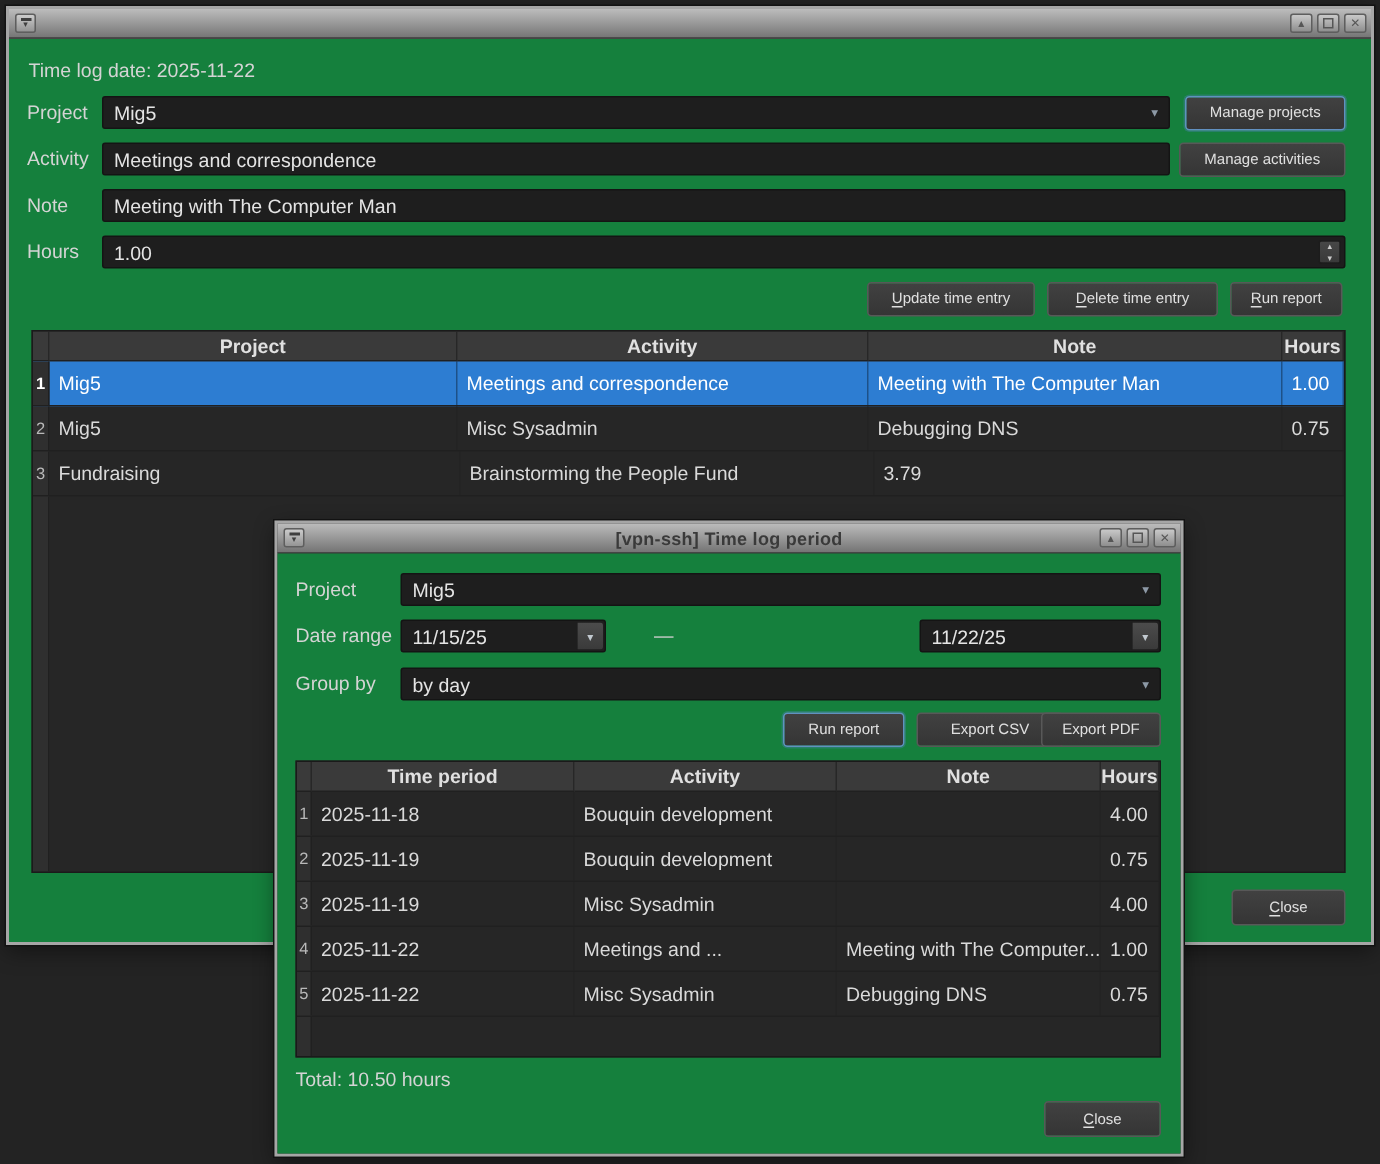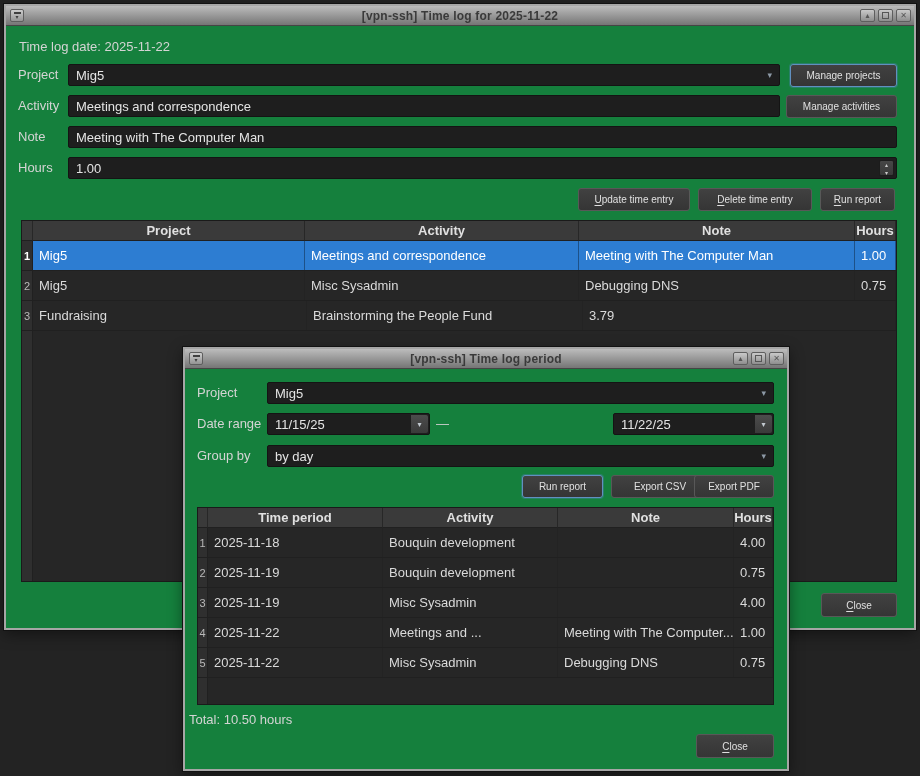--- a/index.html
+++ b/index.html
@@ -103,21 +103,20 @@
 </style>
 </head>
 <body>
 
 <div class="window" style="left:4px;top:4px;width:912px;height:626px">
   <div class="titlebar">
     <div class="tb-menu">
       <span class="bar"></span>
       <span class="tri">▾</span>
     </div>
-    <span class="titlebar-title">[vpn-ssh] Time log for 2025-11-22</span>
     <div class="tb-buttons">
       <div class="tb-btn"><span>▴</span></div>
       <div class="tb-btn"><span class="box"></span></div>
       <div class="tb-btn"><span>✕</span></div>
     </div>
   </div>
   <div class="win-content">
 
     <span class="lbl" style="left:13px;top:10px">Time log date: 2025-11-22</span>
 
@@ -204,21 +203,21 @@
   </div>
   <div class="win-content">
 
     <span class="lbl" style="left:12px;top:13px">Project</span>
     <div class="field combo" style="left:82px;top:13px;width:507px">
       <span class="ctext">Mig5</span>
       <span class="carrow">▾</span>
     </div>
 
     <span class="lbl" style="left:12px;top:44px">Date range</span>
-    <div class="field" style="left:82px;top:44px;width:163px;padding-right:32px">
+    <div class="field" style="left:82px;top:44px;width:137px;padding-right:32px">
       <span>11/15/25</span>
       <div class="dd-btn">
           <span>▾</span>
         </div>
     </div>
     <span class="lbl" style="left:251px;top:44px;color:#cfcfcf">—</span>
     <div class="field" style="left:428px;top:44px;width:161px;padding-right:24px">
       <span>11/22/25</span>
       <div class="dd-btn">
           <span>▾</span>
@@ -276,17 +275,17 @@
         <div class="cell" style="width:175px">2025-11-22</div>
         <div class="cell" style="width:175px">Misc Sysadmin</div>
         <div class="cell" style="width:176px">Debugging DNS</div>
         <div class="cell" style="flex:1">0.75</div>
       </div>
       <div class="tfill">
         <div class="rownum" style="width:10px"></div>
       </div>
     </div>
 
-    <span class="total-lbl" style="left:4px;top:343px">Total: 10.50 hours</span>
+    <span class="total-lbl" style="left:12px;top:343px">Total: 10.50 hours</span>
 
     <button class="btn" style="left:511px;top:365px;width:78px;height:24px"><u>C</u>lose</button>
   </div>
 </div>
 
 </body></html>

